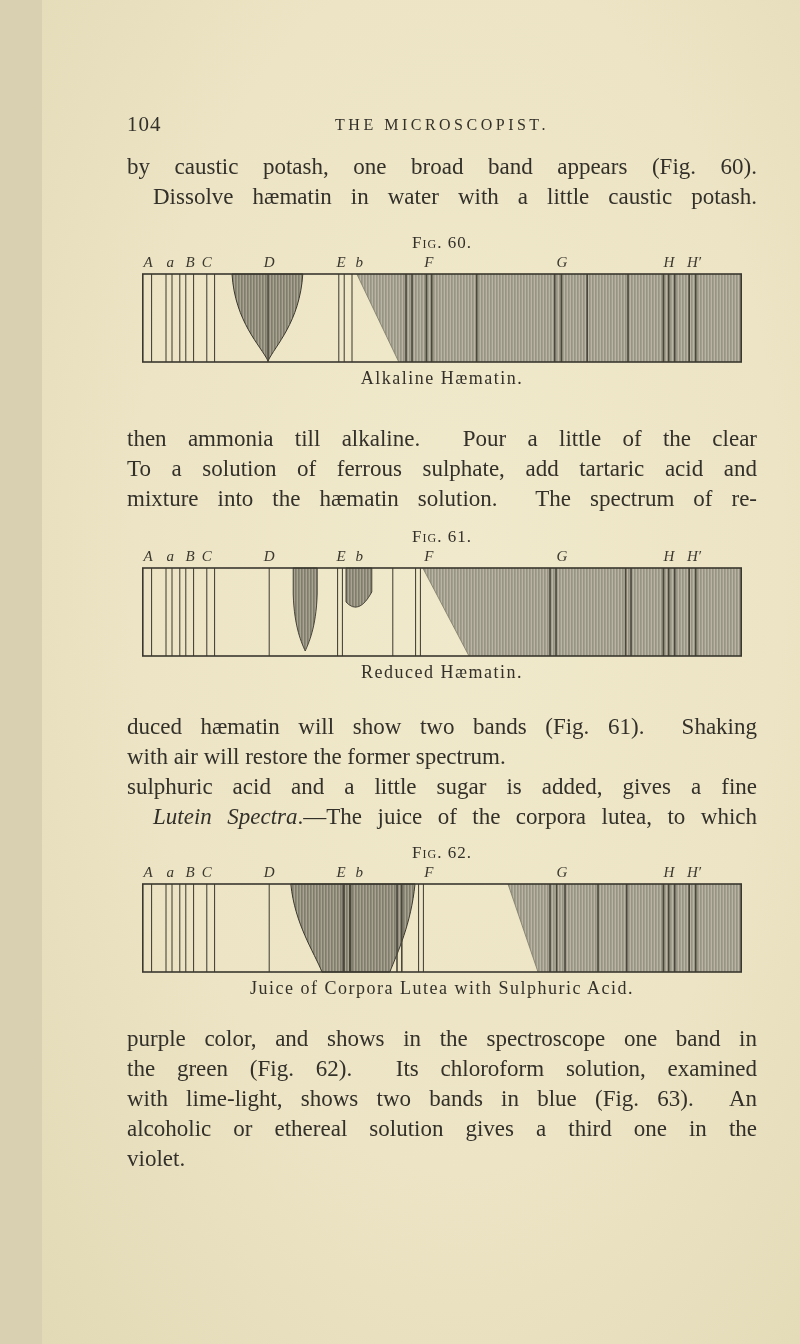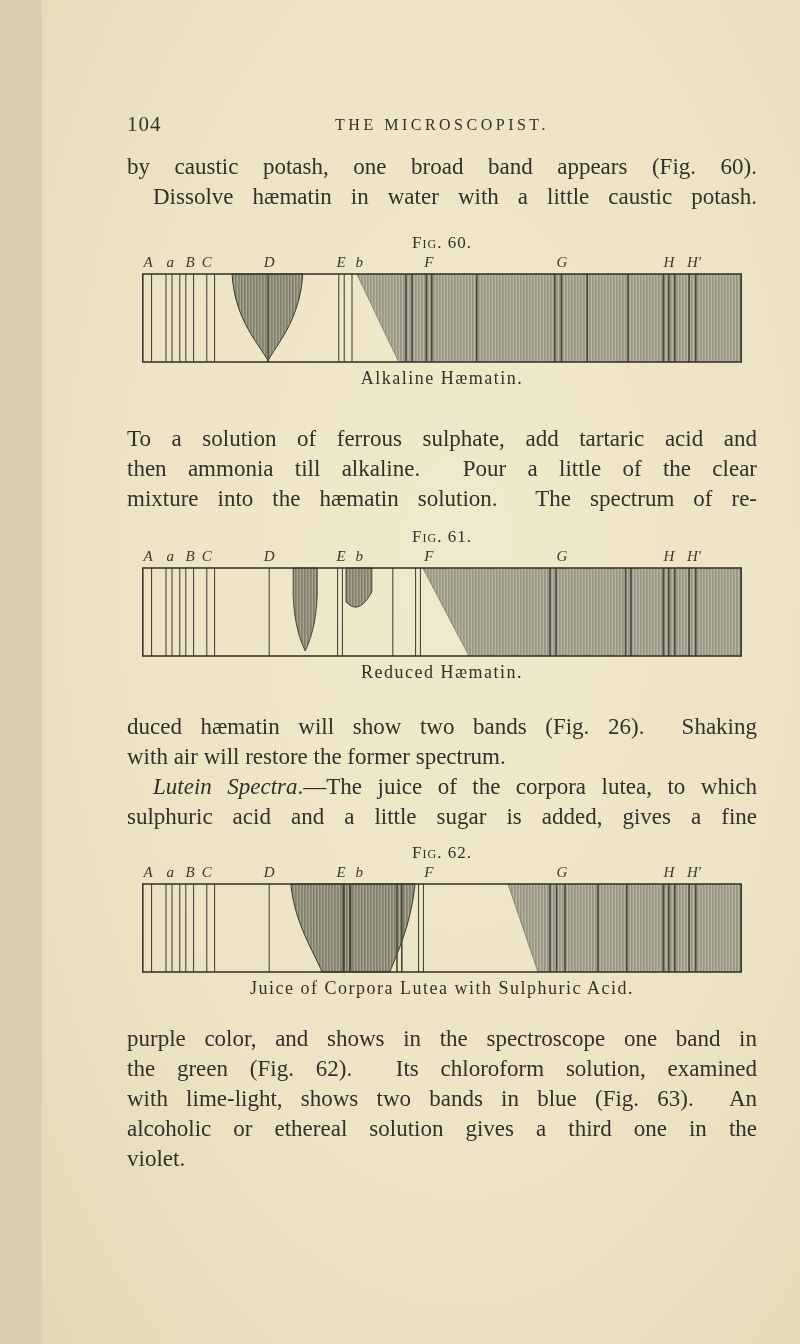--- a/index.html
+++ b/index.html
@@ -95,22 +95,22 @@
           <line x1="532.8" y1="20" x2="532.8" y2="108" stroke="#4a473b" stroke-width="1.6"></line>
           <line x1="547.2" y1="20" x2="547.2" y2="108" stroke="#4a473b" stroke-width="1.6"></line>
           <line x1="553.8000000000001" y1="20" x2="553.8000000000001" y2="108" stroke="#4a473b" stroke-width="1.6"></line>
           <rect x="0.8" y="20" width="598.4" height="88" fill="none" stroke="#3a372f" stroke-width="1.6"></rect>
         </svg>
       </div>
     <div class="figcap">Alkaline Hæmatin.</div>
   </div>
 
   <div class="para" style="margin-top:34px">
+      <div class="bl jl">then ammonia till alkaline.  Pour a little of the clear</div>
       <div class="bl jl">To a solution of ferrous sulphate, add tartaric acid and</div>
-      <div class="bl jl">then ammonia till alkaline.  Pour a little of the clear</div>
       <div class="bl jl">mixture into the hæmatin solution.  The spectrum of re-</div>
     </div>
 
   <div class="figure" style="margin-top:12px">
     <div class="figtitle">Fig. 61.</div>
     <div class="figsvg">
         <svg viewBox="0 0 600 112" width="600" height="112">
           <defs>
             <pattern id="hL1" width="3" height="4" patternUnits="userSpaceOnUse">
               <rect x="0" y="0" width="3" height="4" fill="#b9b4a3"></rect>
@@ -159,24 +159,24 @@
           <line x1="532.8" y1="20" x2="532.8" y2="108" stroke="#4a473b" stroke-width="1.6"></line>
           <line x1="547.2" y1="20" x2="547.2" y2="108" stroke="#4a473b" stroke-width="1.6"></line>
           <line x1="553.8000000000001" y1="20" x2="553.8000000000001" y2="108" stroke="#4a473b" stroke-width="1.6"></line>
           <rect x="0.8" y="20" width="598.4" height="88" fill="none" stroke="#3a372f" stroke-width="1.6"></rect>
         </svg>
       </div>
     <div class="figcap">Reduced Hæmatin.</div>
   </div>
 
   <div class="para" style="margin-top:28px">
-      <div class="bl jl">duced hæmatin will show two bands (Fig. 26).  Shaking</div>
+      <div class="bl jl">duced hæmatin will show two bands (Fig. 61).  Shaking</div>
       <div class="bl">with air will restore the former spectrum.</div>
+      <div class="bl jl">sulphuric acid and a little sugar is added, gives a fine</div>
       <div class="bl jl ind"><i class="lead">Lutein Spectra</i>.—The juice of the corpora lutea, to which</div>
-      <div class="bl jl">sulphuric acid and a little sugar is added, gives a fine</div>
     </div>
 
   <div class="figure" style="margin-top:10px">
     <div class="figtitle">Fig. 62.</div>
     <div class="figsvg">
         <svg viewBox="0 0 600 112" width="600" height="112">
           <defs>
             <pattern id="hL2" width="3" height="4" patternUnits="userSpaceOnUse">
               <rect x="0" y="0" width="3" height="4" fill="#b9b4a3"></rect>
               <line x1="0.9" y1="0" x2="0.9" y2="4" stroke="#7b7868" stroke-width="0.9"></line>

